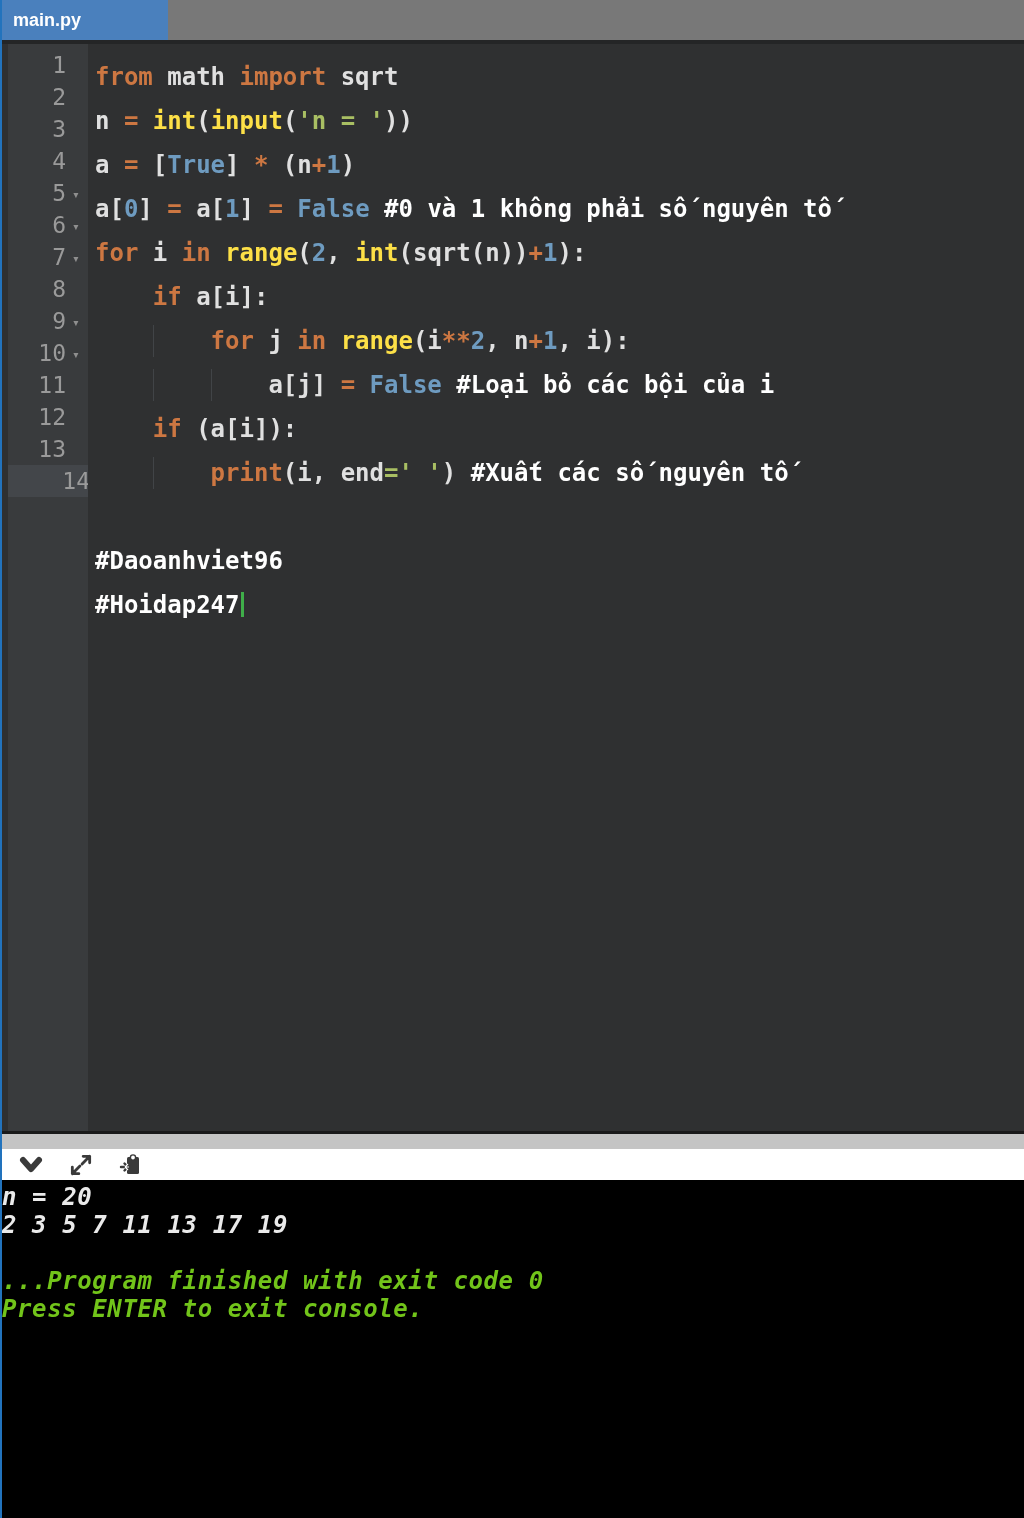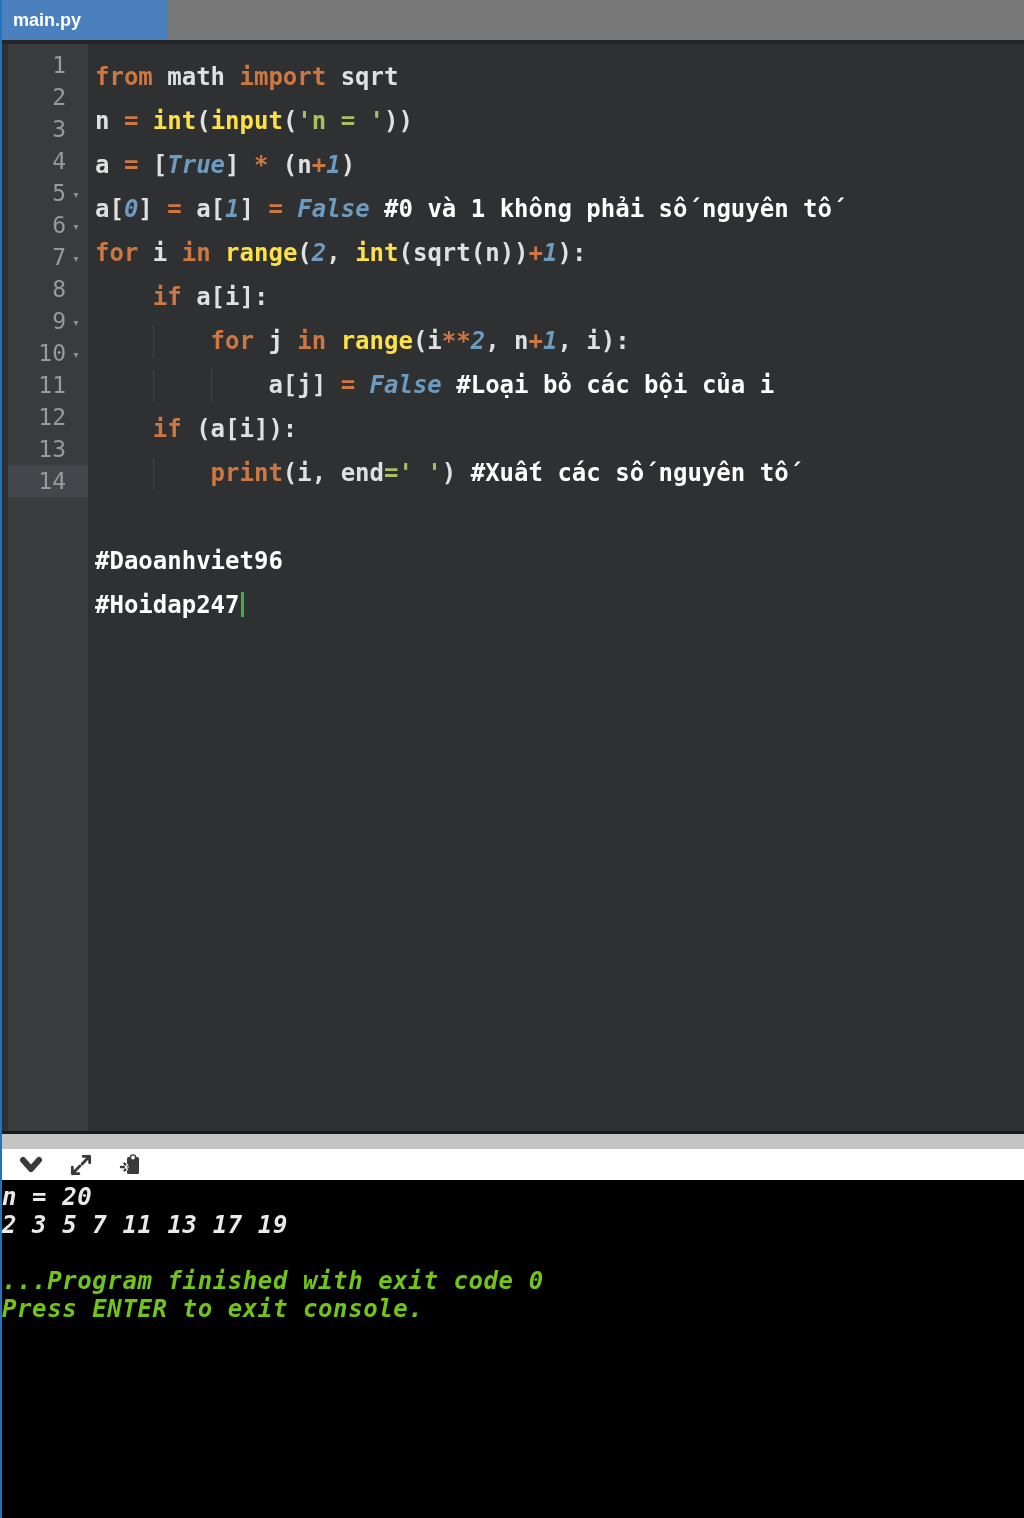--- a/index.html
+++ b/index.html
@@ -14,32 +14,32 @@
        font-family:"Liberation Sans","DejaVu Sans",sans-serif;
        font-weight:bold;font-size:18px;line-height:40px;
        padding-left:13px;box-sizing:border-box;}
   .tabbar-border{height:4px;background:#242526;flex:none;}
 
   
   .editor{height:1087px;flex:none;display:flex;overflow:hidden;}
   .gutter-col{width:88px;flex:none;background:#393b3d;border-left:8px solid #2f3031;
               box-sizing:border-box;padding-top:5px;}
   .gutter-row{height:32px;line-height:32px;white-space:nowrap;}
-  .gutter-row.active{background:#43464a;}
+  .gutter-row.active{background:#43464a;padding-left:24px;}
   .num{display:inline-block;width:58px;text-align:right;color:#9a9a9a;font-size:23px;}
   .fold{display:inline-block;width:20px;text-align:center;font-size:13px;color:#8f8f8f;vertical-align:2px;}
   .code-col{flex:1;background:#2f3031;padding-top:5px;padding-left:7px;overflow:hidden;}
   .code-row{height:32px;line-height:32px;white-space:pre;font-size:24px;font-weight:bold;color:#e0e0e0;margin-top:12px;}
   .ind{display:inline-block;width:4ch;height:32px;vertical-align:top;}
   .ind + .ind{box-shadow:inset 1px 0 0 #414447;}
   .tk-pl{color:#e0e0e0;}
   .tk-kw{color:#cd7742;}
   .tk-op{color:#cd7742;}
   .tk-fn{color:#fde047;}
-  .tk-num{color:#6e9bc0;font-style:italic;}
+  .tk-num{color:#6e9bc0;}
   .tk-st{color:#a9bf63;}
   .tk-com{color:#ffffff;}
   .cursor{display:inline-block;width:3px;height:25px;background:#3fae49;vertical-align:-4px;margin-left:1px;}
 
   
   .editor-bottom-line{height:3px;background:#1a1a1a;flex:none;}
   .resize-strip{height:15px;background:#c4c4c4;flex:none;}
   .console-toolbar{height:31px;background:#ffffff;flex:none;display:flex;align-items:center;
                    padding-left:18px;gap:24px;}
   .tool-icon{width:26px;height:24px;display:inline-flex;align-items:center;justify-content:center;}

